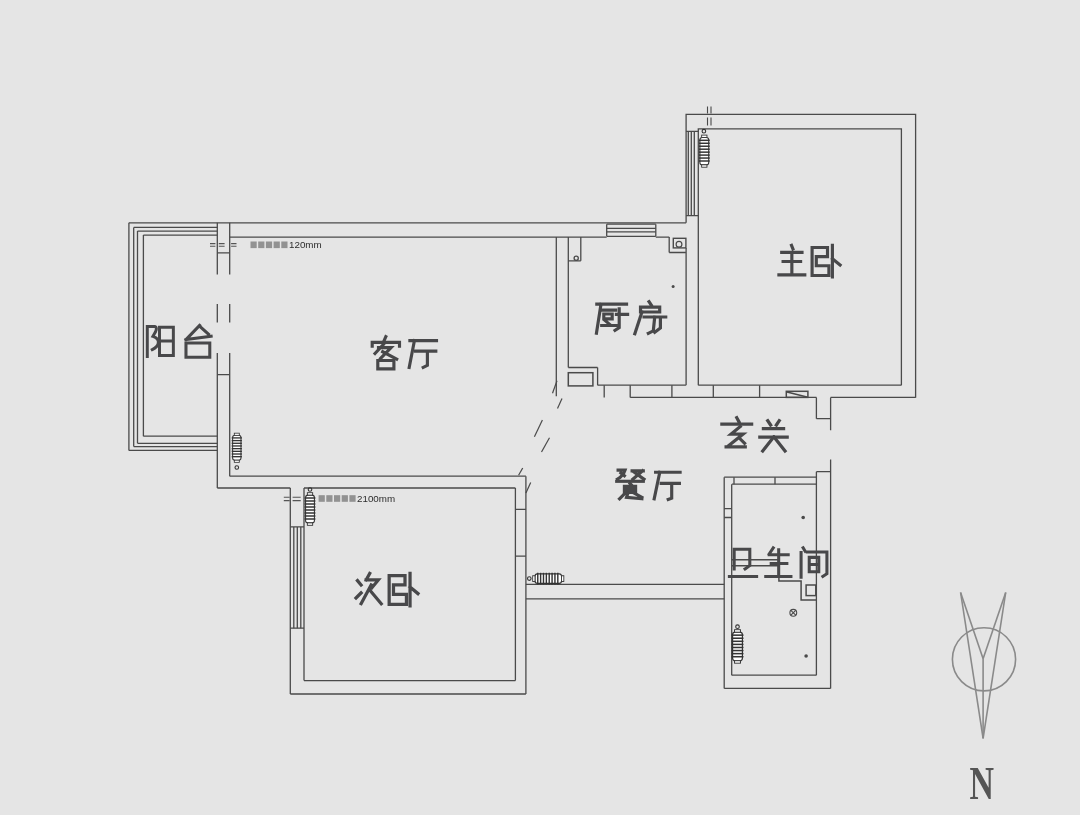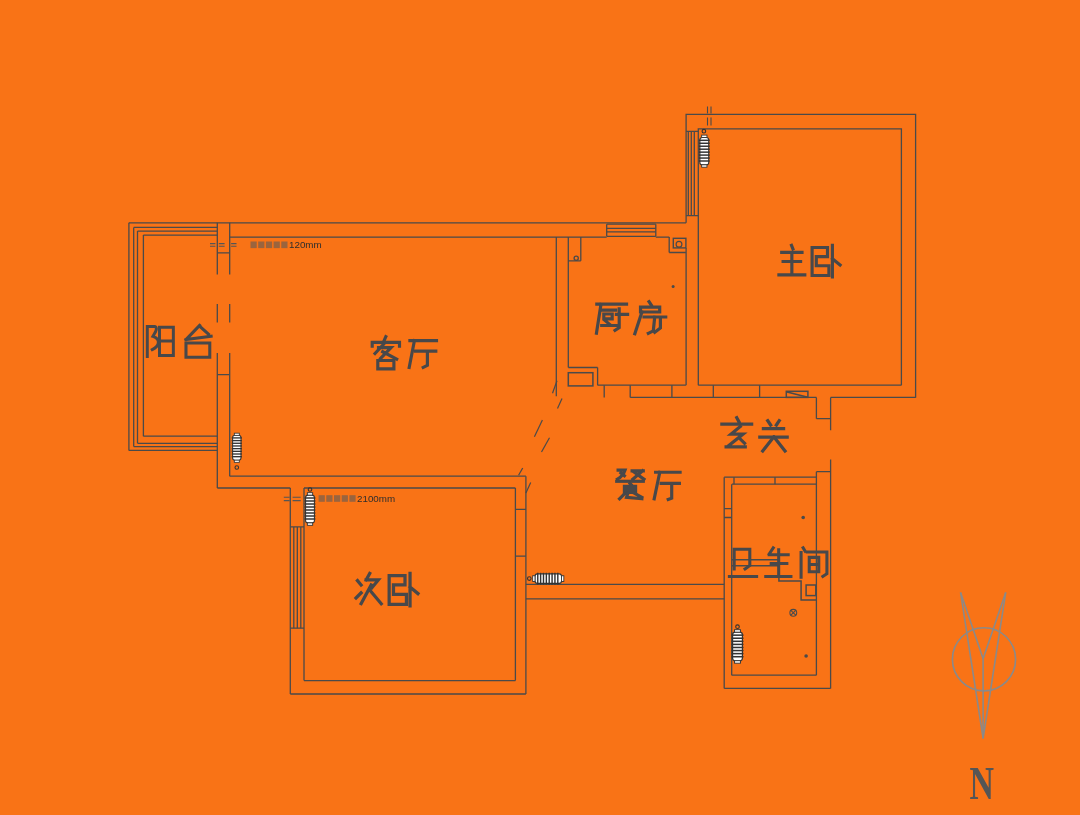--- a/index.html
+++ b/index.html
@@ -1,16 +1,16 @@
 <!DOCTYPE html>
 <html><head>
 <meta charset="utf-8">
 <style>
 html,body{margin:0;padding:0;background:#fff;}
-#page{width:1080px;height:815px;position:relative;background:#f97316;overflow:hidden;
+#page{width:1080px;height:815px;position:relative;background:#e5e5e5;overflow:hidden;
 font-family:"Liberation Sans",sans-serif;}
 svg{position:absolute;left:0;top:0;}
 </style>
 </head>
 <body>
 <div id="page">
 <svg width="1080" height="815" viewBox="0 0 1080 815">
 <defs>
 
 <g id="rad">

